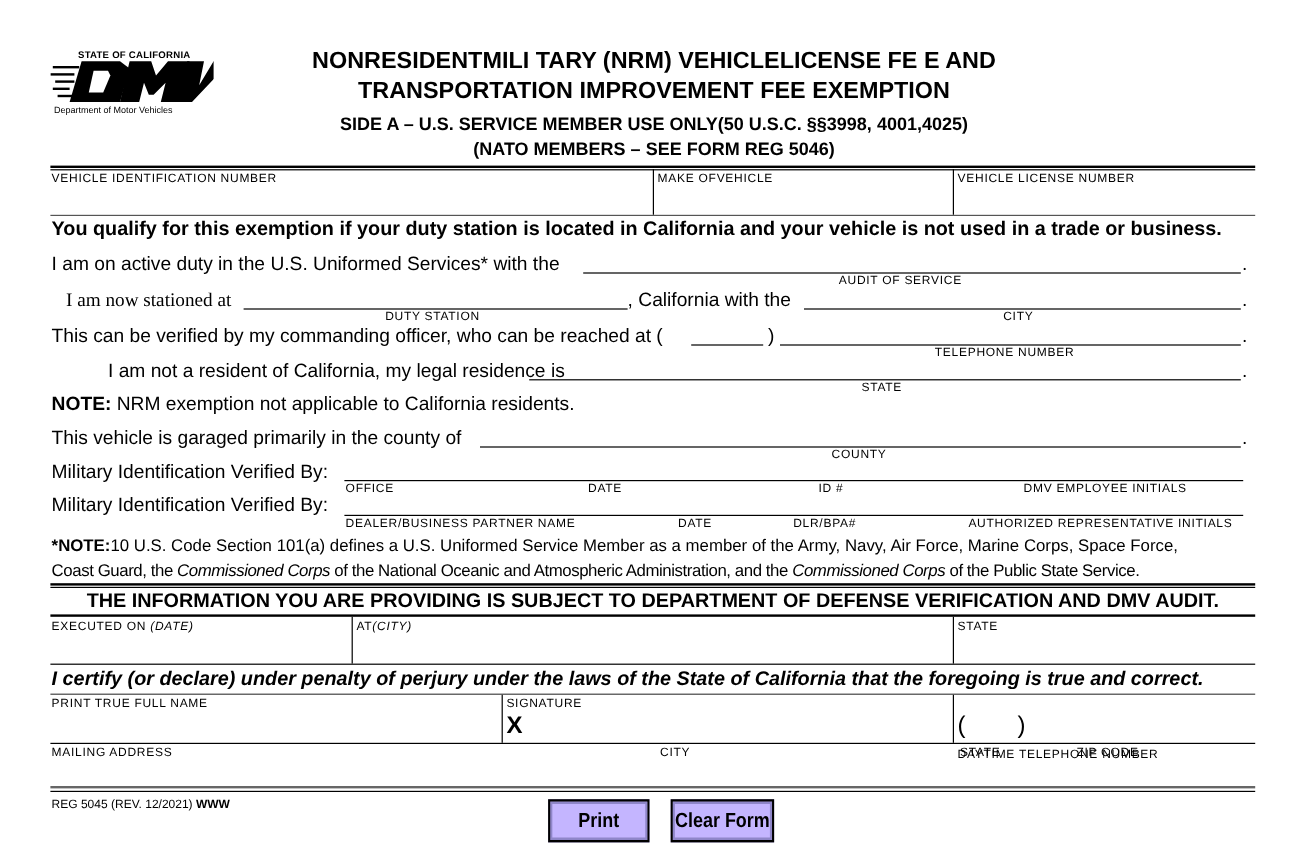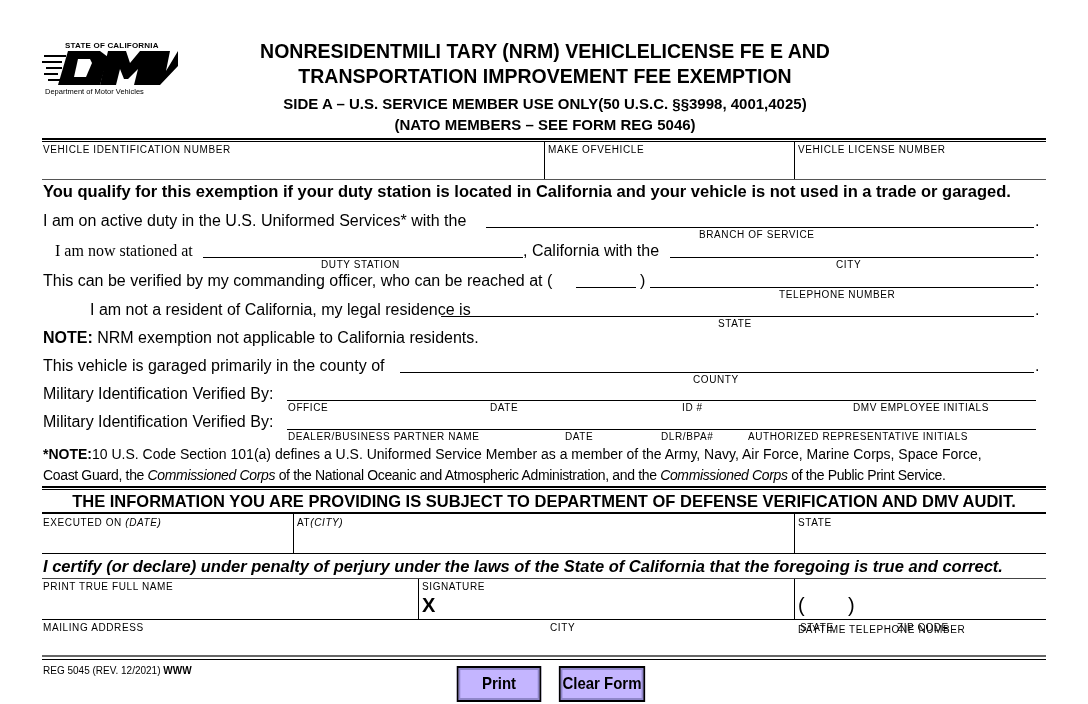--- a/index.html
+++ b/index.html
@@ -54,27 +54,27 @@
 <div class="lbl" style="left:43px; top:144px;text-align:center;">VEHICLE IDENTIFICATION NUMBER</div>
 <input class="field" style="left: 43px; top: 157px; width: 498px; height: 20px;" value="">
 <div class="vline" style="left:544px; top:141px; height:38px;"></div>
 <div class="lbl" style="left:548px; top:144px;">MAKE OFVEHICLE</div>
 <input class="field" style="left: 548px; top: 157px; width: 242px; height: 20px;" value="">
 <div class="vline" style="left:794px; top:141px; height:38px;"></div>
 <div class="lbl" style="left:798px; top:144px;">VEHICLE LICENSE NUMBER</div>
 <input class="field" style="left: 798px; top: 157px; width: 244px; height: 20px;" value="">
 <div class="hline" style="left:42px; width:1004px; top:179px; background:#555;"></div>
 
-<div class="txt" style="left:43px; top:182px; font-weight:bold; font-size:16.5px;">You qualify for this exemption if your duty station is located in California and your vehicle is not used in a trade or garaged.</div>
+<div class="txt" style="left:43px; top:182px; font-weight:bold; font-size:16.5px;">You qualify for this exemption if your duty station is located in California and your vehicle is not used in a trade or business.</div>
 
 <div class="txt" style="left:43px; top:212px;">I am on active duty in the U.S. Uniformed Services* with the</div>
 <input class="field" style="left: 486px; top: 210px; width: 546px; height: 18px;" value="">
 <div class="fill" style="left:486px; width:548px; top:227px;"></div>
 <div class="dot" style="left:1035px; top:212px;">.</div>
-<div class="under" style="left:699px; top:229px;">BRANCH OF SERVICE</div>
+<div class="under" style="left:699px; top:229px;">AUDIT OF SERVICE</div>
 
 <div class="txt" style="left:55px; top:242px;font-family:Liberation Serif, serif;">I am now stationed at</div>
 <input class="field" style="left: 203px; top: 240px; width: 318px; height: 18px;" value="">
 <div class="fill" style="left:203px; width:320px; top:257px;"></div>
 <div class="under" style="left:321px; top:259px;">DUTY STATION</div>
 <div class="txt" style="left:523px; top:242px;">, California with the</div>
 <input class="field" style="left: 670px; top: 240px; width: 362px; height: 18px;" value="">
 <div class="fill" style="left:670px; width:364px; top:257px;"></div>
 <div class="dot" style="left:1035px; top:242px;">.</div>
 <div class="under" style="left:836px; top:259px;">CITY</div>
@@ -107,24 +107,24 @@
 <div class="under" style="left:288px; top:402px;">OFFICE</div>
 <div class="under" style="left:490px; top:402px;">DATE</div>
 <div class="under" style="left:682px; top:402px;">ID #</div>
 <div class="under" style="left:853px; top:402px;">DMV EMPLOYEE INITIALS</div>
 
 <div class="txt" style="left:43px; top:413px;">Military Identification Verified By:</div>
 <div class="fill" style="left:287px; width:749px; top:429px;"></div>
 <div class="under" style="left:288px; top:431px;">DEALER/BUSINESS PARTNER NAME</div>
 <div class="under" style="left:565px; top:431px;">DATE</div>
 <div class="under" style="left:661px; top:431px;">DLR/BPA#</div>
-<div class="under" style="left:748px; top:431px;">AUTHORIZED REPRESENTATIVE INITIALS</div>
+<div class="under" style="left:807px; top:431px;">AUTHORIZED REPRESENTATIVE INITIALS</div>
 
 <div class="txt" style="left:43px; top:446px; font-size:14px;"><b>*NOTE:</b><span>10  U.S. Code Section 101(a) defines a U.S. Uniformed Service Member as a member of the Army, Navy, Air Force, Marine Corps, Space Force,</span></div>
-<div class="txt" style="left:43px; top:467px; font-size:14px; letter-spacing:-0.35px;"><span>Coast Guard, the </span><i>Commissioned Corps</i><span> of the National Oceanic and Atmospheric Administration, and the </span><i>Commissioned Corps</i><span> of the Public Print Service.</span></div>
+<div class="txt" style="left:43px; top:467px; font-size:14px; letter-spacing:-0.35px;"><span>Coast Guard, the </span><i>Commissioned Corps</i><span> of the National Oceanic and Atmospheric Administration, and the </span><i>Commissioned Corps</i><span> of the Public State Service.</span></div>
 
 <div class="hline thick" style="left:42px; width:1004px; top:486px;"></div>
 <div class="hline" style="left:42px; width:1004px; top:489px;"></div>
 <div class="title" style="left:42px; width:1004px; top:492px; font-size:16.5px;">THE INFORMATION YOU ARE PROVIDING IS SUBJECT TO DEPARTMENT OF DEFENSE VERIFICATION AND DMV AUDIT.</div>
 <div class="hline thick" style="left:42px; width:1004px; top:512px;"></div>
 
 <div class="lbl" style="left:43px; top:517px;"><span>EXECUTED ON </span><i>(DATE)</i></div>
 <input class="field" style="left: 43px; top: 530px; width: 246px; height: 20px;">
 <div class="vline" style="left:293px; top:514px; height:39px;"></div>
 <div class="lbl" style="left:297px; top:517px;"><span>AT</span><i>(CITY)</i></div>

